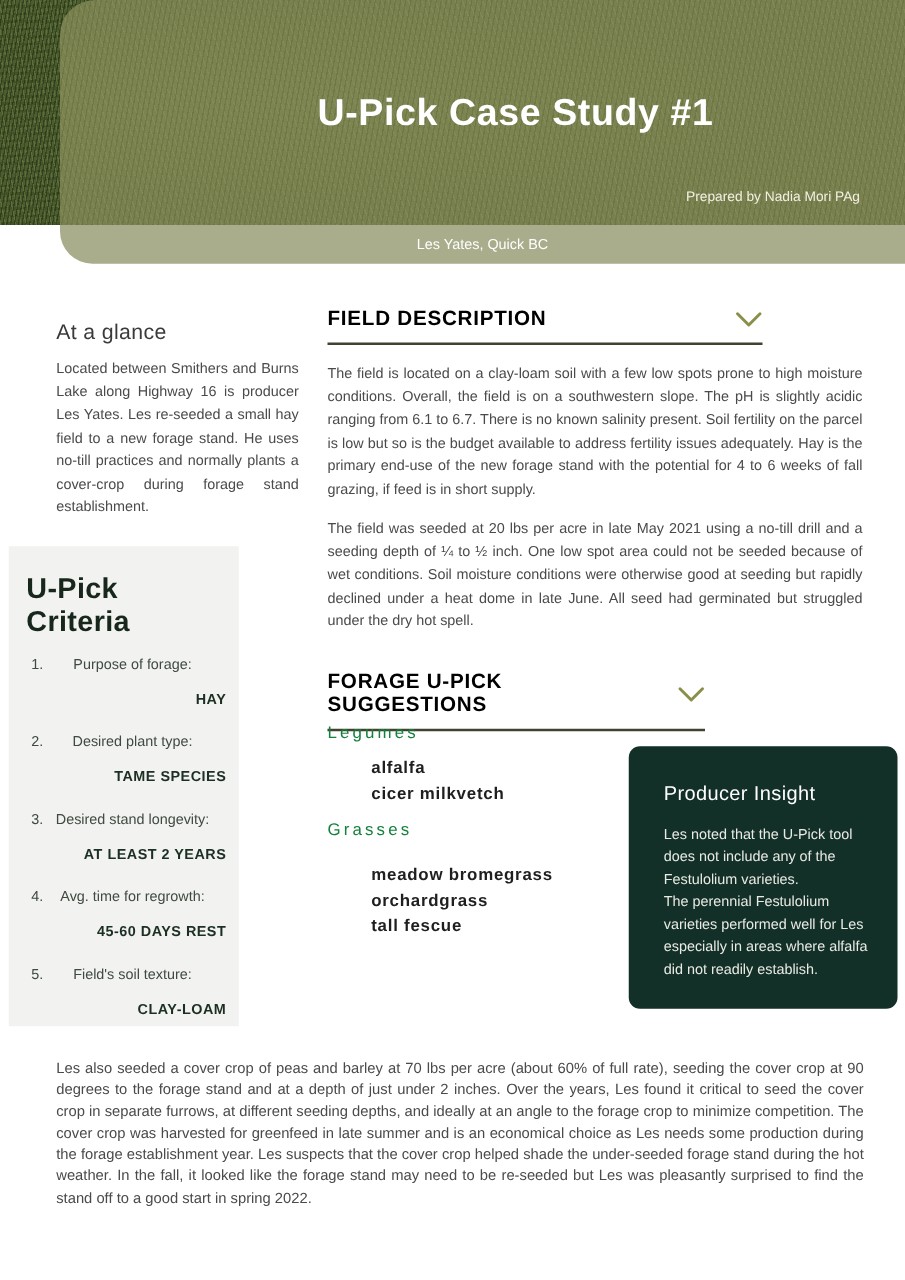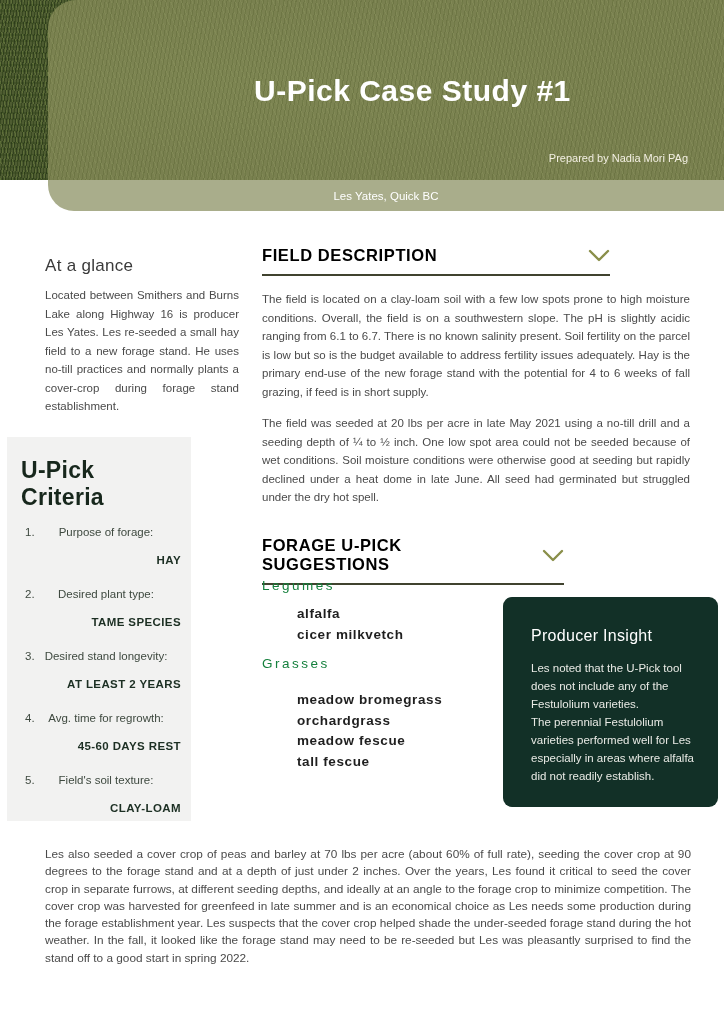--- a/index.html
+++ b/index.html
@@ -186,21 +186,20 @@
   <div class="group-label legumes-label">Legumes</div>
   <div class="species legumes-list">
     <div>alfalfa</div>
     <div>cicer milkvetch</div>
   </div>
 
   <div class="group-label grasses-label">Grasses</div>
   <div class="species grasses-list">
     <div>meadow bromegrass</div>
     <div>orchardgrass</div>
-    <div>meadow fescue</div>
     <div>tall fescue</div>
   </div>
 
   <div class="insight-box">
     <h3>Producer Insight</h3>
     <p>Les noted that the U-Pick tool does not include any of the Festulolium varieties.</p>
     <p>The perennial Festulolium varieties performed well for Les especially in areas where alfalfa did not readily establish.</p>
   </div>
 
   <p class="footer-par">Les also seeded a cover crop of peas and barley at 70 lbs per acre (about 60% of full rate), seeding the cover crop at 90 degrees to the forage stand and at a depth of just under 2 inches. Over the years, Les found it critical to seed the cover crop in separate furrows, at different seeding depths, and ideally at an angle to the forage crop to minimize competition. The cover crop was harvested for greenfeed in late summer and is an economical choice as Les needs some production during the forage establishment year. Les suspects that the cover crop helped shade the under-seeded forage stand during the hot weather. In the fall, it looked like the forage stand may need to be re-seeded but Les was pleasantly surprised to find the stand off to a good start in spring 2022.</p>

